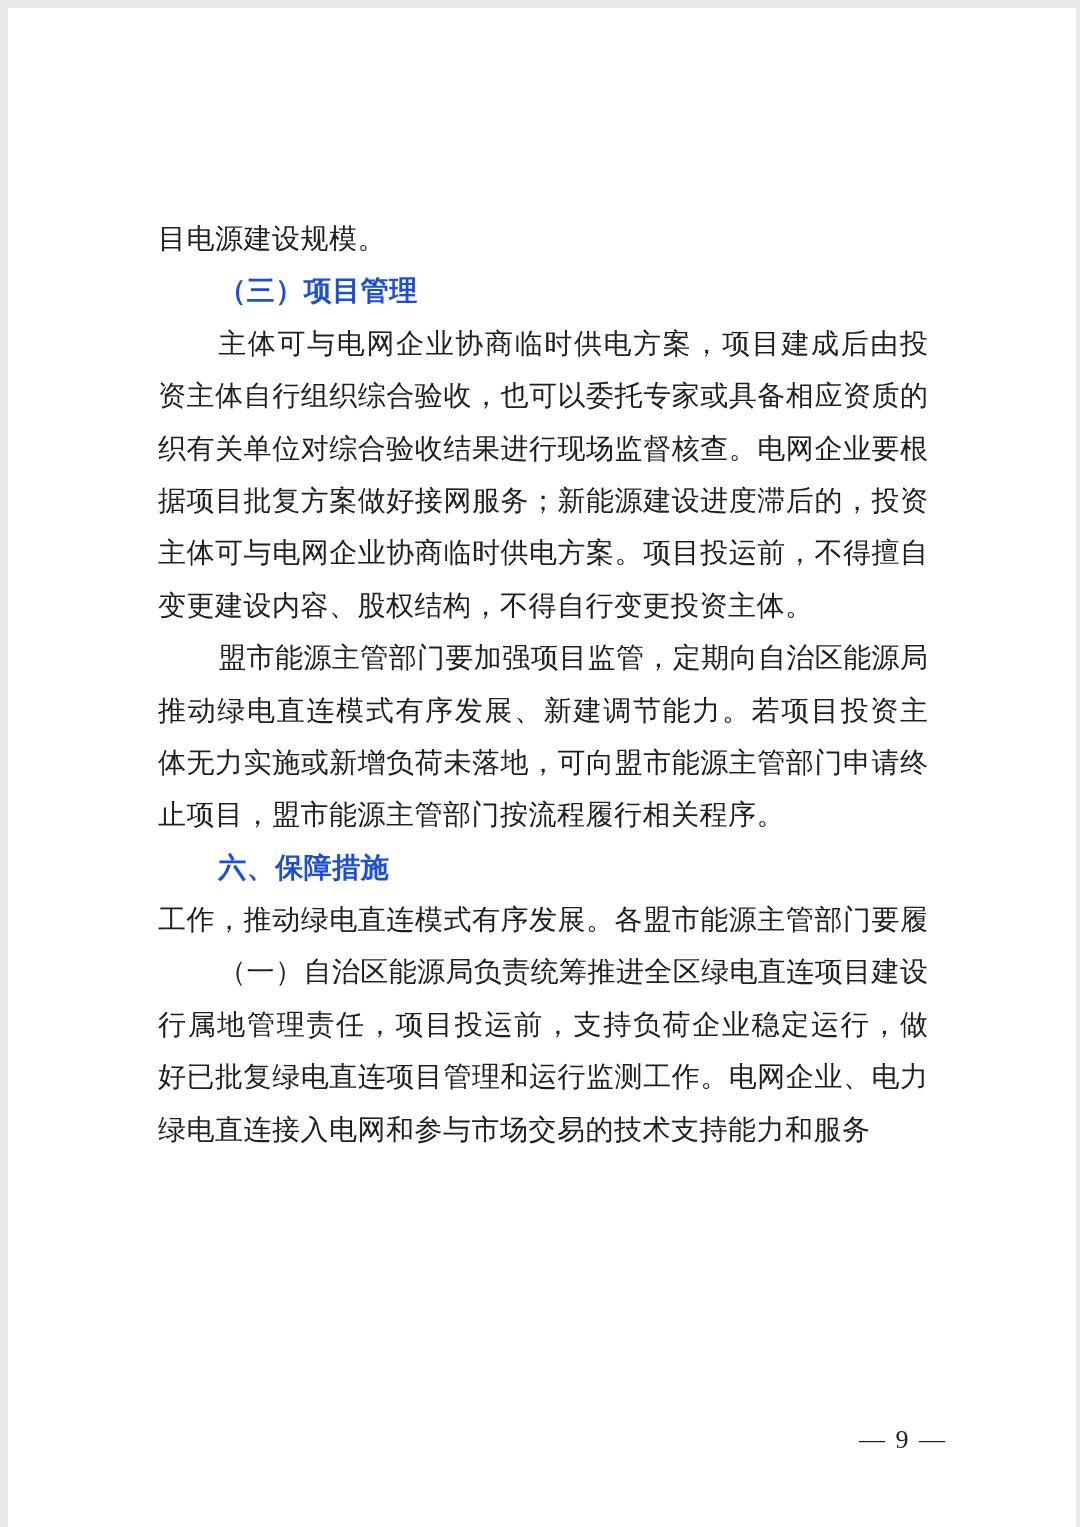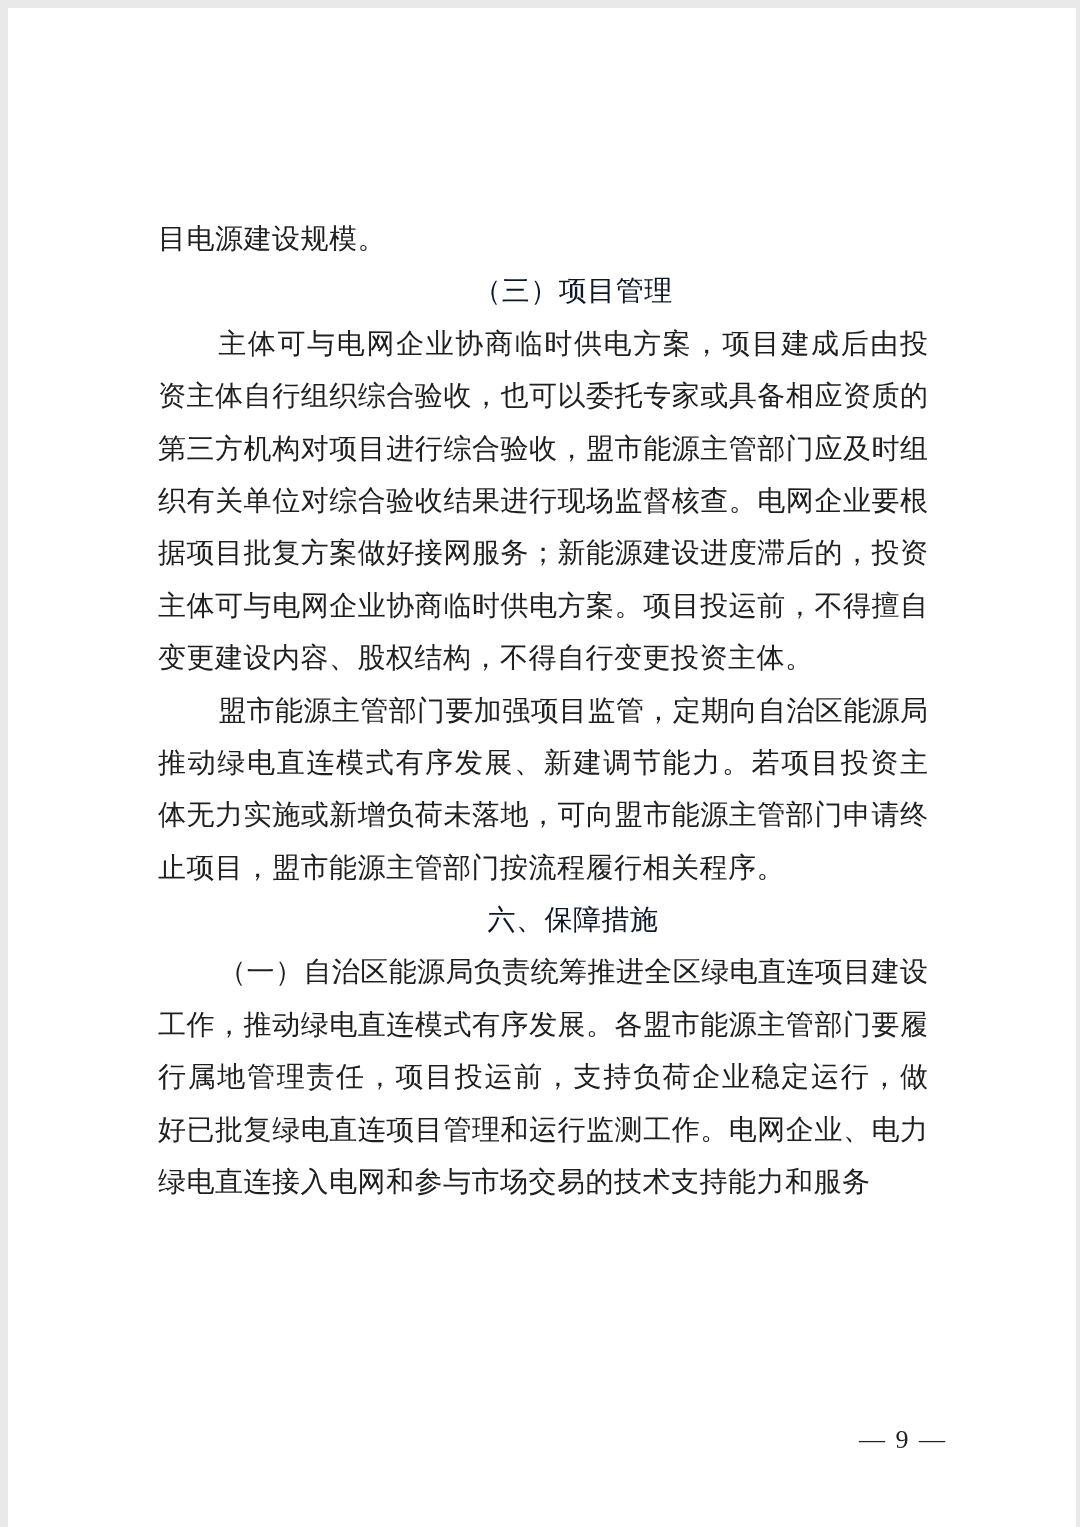--- a/index.html
+++ b/index.html
@@ -30,23 +30,22 @@
   .j {
     white-space: normal;
     text-align: justify;
     text-align-last: justify;
     text-justify: inter-character;
     letter-spacing: 0;
   }
   .ind { text-indent: 2.15em; }
   .hd {
     font-family: "Liberation Sans", sans-serif;
-    font-weight: 400;
-    color: #0f172a;
-    text-align: center;
+    font-weight: 700;
+    color: #1d4ed8;
   }
   .footer {
     position: absolute;
     top: 1406px;
     right: 137px;
     height: 44px;
     line-height: 44px;
     font-size: 26px;
     color: #222222;
     letter-spacing: 2px;
@@ -55,31 +54,30 @@
 </style>
 </head>
 <body>
 
 <div class="page">
   <div class="content">
     <div class="ln">目电源建设规模。</div>
     <div class="ln hd ind">（三）项目管理</div>
     <div class="ln j ind">主体可与电网企业协商临时供电方案，项目建成后由投</div>
     <div class="ln j">资主体自行组织综合验收，也可以委托专家或具备相应资质的</div>
-    <div class="ln j">第三方机构对项目进行综合验收，盟市能源主管部门应及时组</div>
     <div class="ln j">织有关单位对综合验收结果进行现场监督核查。电网企业要根</div>
     <div class="ln j">据项目批复方案做好接网服务；新能源建设进度滞后的，投资</div>
     <div class="ln j">主体可与电网企业协商临时供电方案。项目投运前，不得擅自</div>
     <div class="ln">变更建设内容、股权结构，不得自行变更投资主体。</div>
     <div class="ln j ind">盟市能源主管部门要加强项目监管，定期向自治区能源局</div>
     <div class="ln j">推动绿电直连模式有序发展、新建调节能力。若项目投资主</div>
     <div class="ln j">体无力实施或新增负荷未落地，可向盟市能源主管部门申请终</div>
     <div class="ln">止项目，盟市能源主管部门按流程履行相关程序。</div>
     <div class="ln hd ind">六、保障措施</div>
+    <div class="ln j">工作，推动绿电直连模式有序发展。各盟市能源主管部门要履</div>
     <div class="ln j ind">（一）自治区能源局负责统筹推进全区绿电直连项目建设</div>
-    <div class="ln j">工作，推动绿电直连模式有序发展。各盟市能源主管部门要履</div>
     <div class="ln j">行属地管理责任，项目投运前，支持负荷企业稳定运行，做</div>
     <div class="ln j">好已批复绿电直连项目管理和运行监测工作。电网企业、电力</div>
     <div class="ln">绿电直连接入电网和参与市场交易的技术支持能力和服务</div>
   </div>
 
   <div class="footer">— 9 —</div>
 </div>
 
 </body></html>

